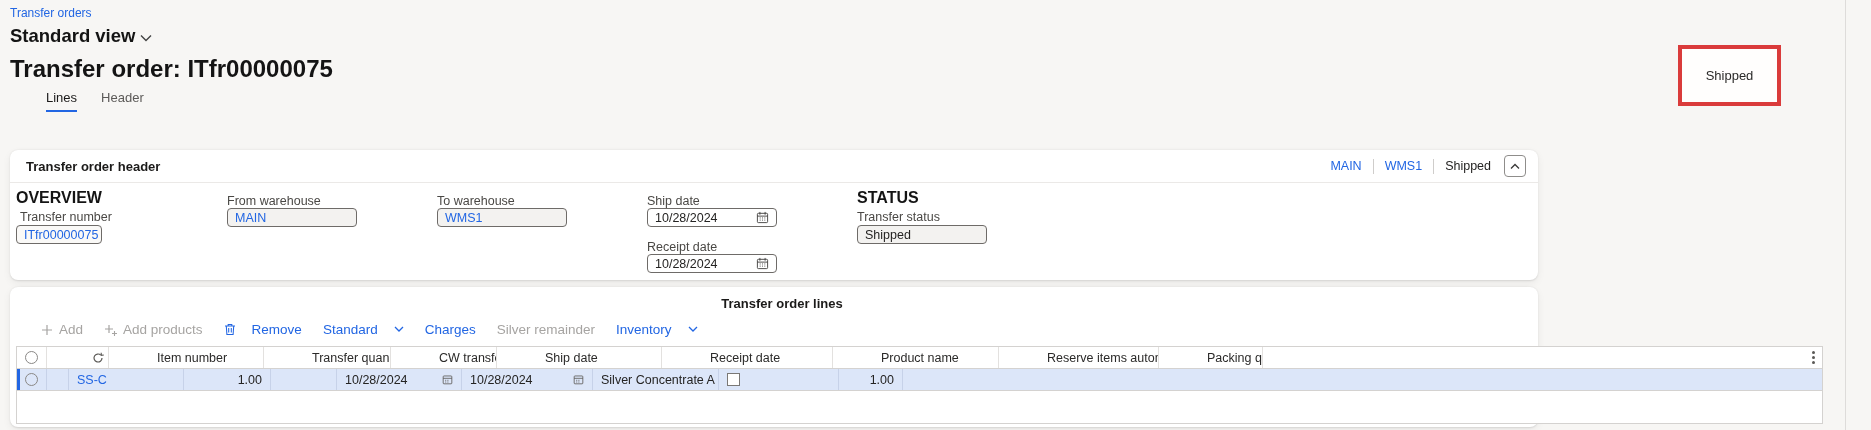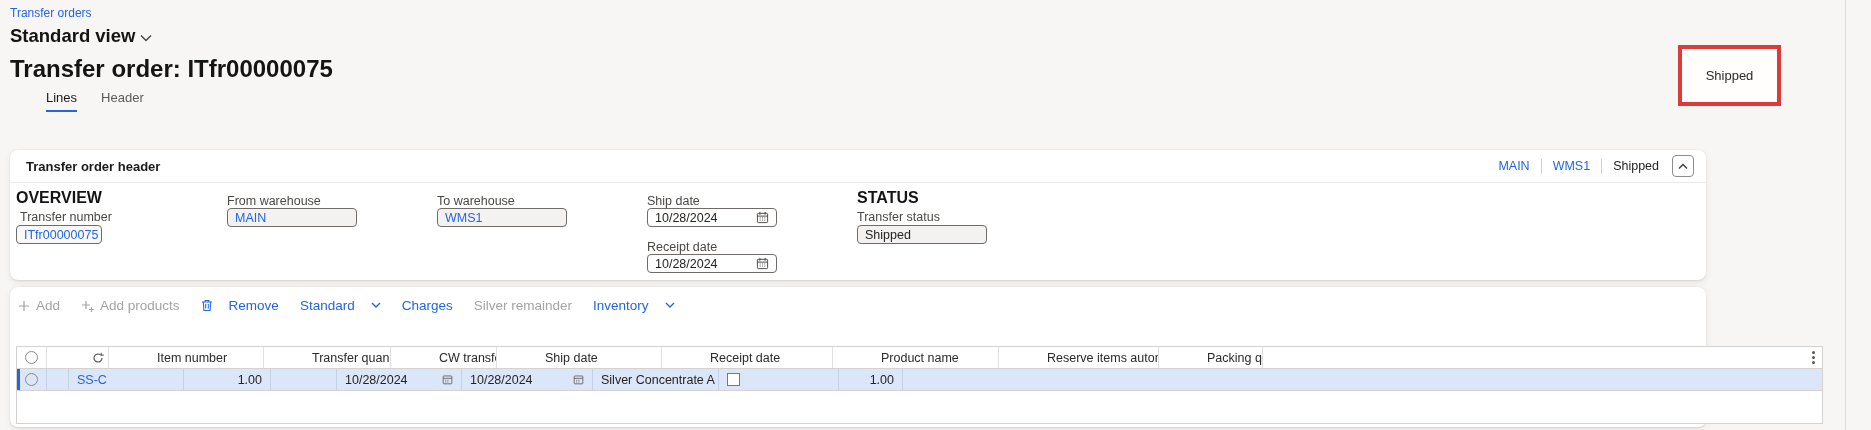--- a/index.html
+++ b/index.html
@@ -24,21 +24,21 @@
 
   
   .annotation { left:1678px; top:45px; width:103px; height:61px;
     border:4px solid #da3b3b; background:#fffefd;
     display:flex; align-items:center; justify-content:center;
     font-size:13px; color:#2b2a29; }
 
   .gutter-line { left:1845px; top:0; width:1px; height:430px; background:#dedcda; }
 
   
-  .card { position:absolute; left:10px; width:1696px; background:#fff; border-radius:8px;
+  .card { position:absolute; left:10px; width:1528px; background:#fff; border-radius:8px;
           box-shadow:0 0.6px 1.8px rgba(0,0,0,.10), 0 3px 9px rgba(0,0,0,.06);text-align:center; }
   .card-header { height:33px; display:flex; align-items:center;
                  padding:0 12px 0 16px; border-bottom:1px solid #ebe9e7; }
   .card-title { font-size:13px; font-weight:600; color:#1b1a19; }
   .quick { margin-left:auto; display:flex; align-items:center; gap:11px; font-size:12.5px; }
   .quick .lnk { color:#2266e3; cursor:pointer; }
   .quick .pipe { width:1px; height:15px; background:#cfcdcb; }
   .collapse-btn { width:22px; height:22px; border:1px solid #8f8d8b; border-radius:4px;
                   background:#fff; display:flex; align-items:center; justify-content:center;
                   cursor:pointer; margin-left:2px; }
@@ -52,21 +52,21 @@
          display:flex; align-items:center; padding:0 7px; font-size:12.5px;
          background:#fff; white-space:nowrap; }
   .fld.readonly { background:#f3f2f0; }
   .fld.lightro  { background:#faf9f7; }
   .fld .link { color:#2266e3; }
   .fld .cal { margin-left:auto; display:flex; }
 
   
   #lines-card { top:287px; height:140px; }
   #lines-card .card-title { padding:9px 0 0 16px; }
-  .toolbar { display:flex; align-items:center; gap:21px; padding:11px 0 0 8px;
+  .toolbar { display:flex; align-items:center; gap:21px; padding:11px 0 0 31px;
              font-size:13.5px; }
   .tb-item { display:flex; align-items:center; gap:6px; cursor:pointer; white-space:nowrap; }
   .tb-item.enabled { color:#2266e3;gap:16px; }
   .tb-item.disabled { color:#a6a4a2; cursor:default; }
 
   .grid { position:absolute; left:6px; top:59px; width:1807px; height:78px;
           border:1px solid #d4d2d0; background:#fff; font-size:12.5px; }
   .g-row { display:flex; height:22px; }
   .g-head { border-bottom:1px solid #d4d2d0; color:#2b2a29;gap:40px; }
   .g-head .cell { border-right:1px solid #e3e1df; }
@@ -189,20 +189,21 @@
 
     <span class="grp-label" style="left:847px; top:6px;">STATUS</span>
     <span class="fld-label" style="left:847px; top:27px;">Transfer status</span>
     <div class="fld readonly" style="left:847px; top:42px; width:130px;">
       <span>Shipped</span>
     </div>
   </div>
 </section>
 
 <section class="card" id="lines-card">
+  <div class="card-title">Transfer order lines</div>
 
   <div class="toolbar">
     <div class="tb-item disabled">
       <span class="icon">
         <svg width="12" height="12" viewBox="0 0 12 12">
             <path d="M6 1v10M1 6h10" stroke="currentColor" stroke-width="1.2" fill="none"></path>
           </svg>
       </span>
       <span>Add</span>
     </div>

